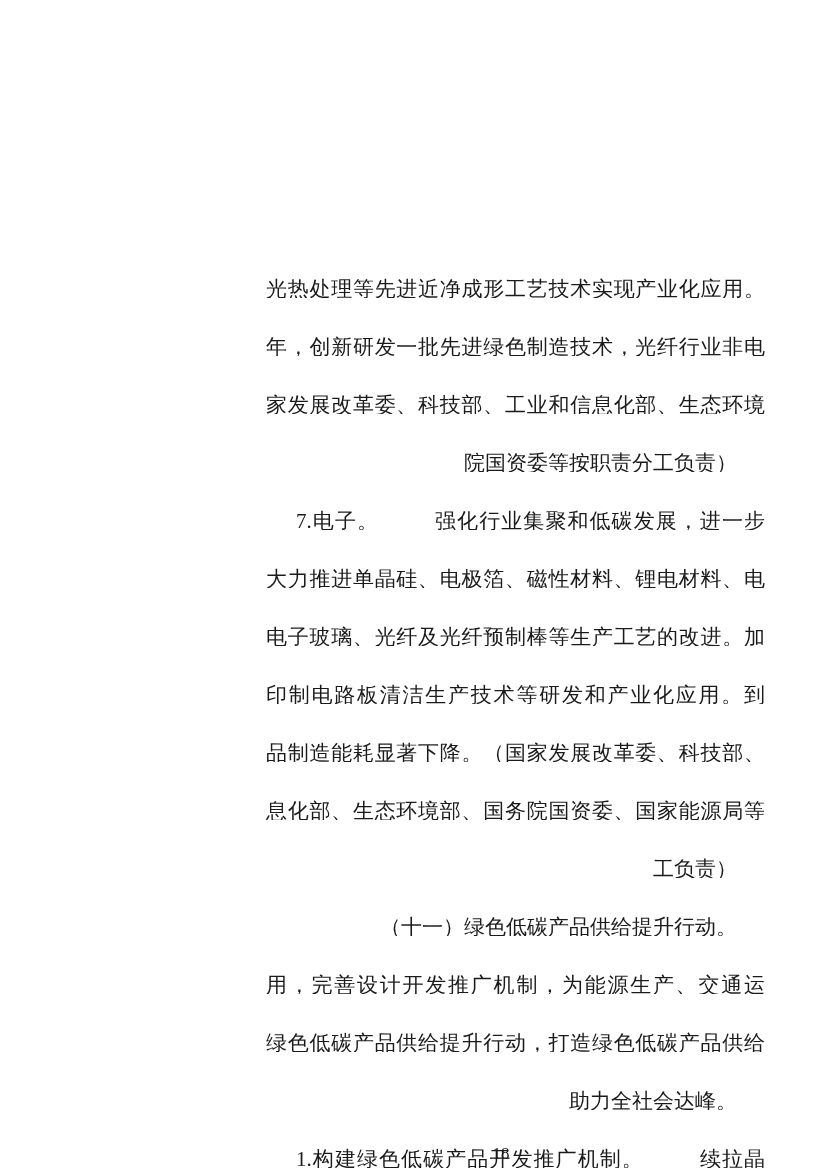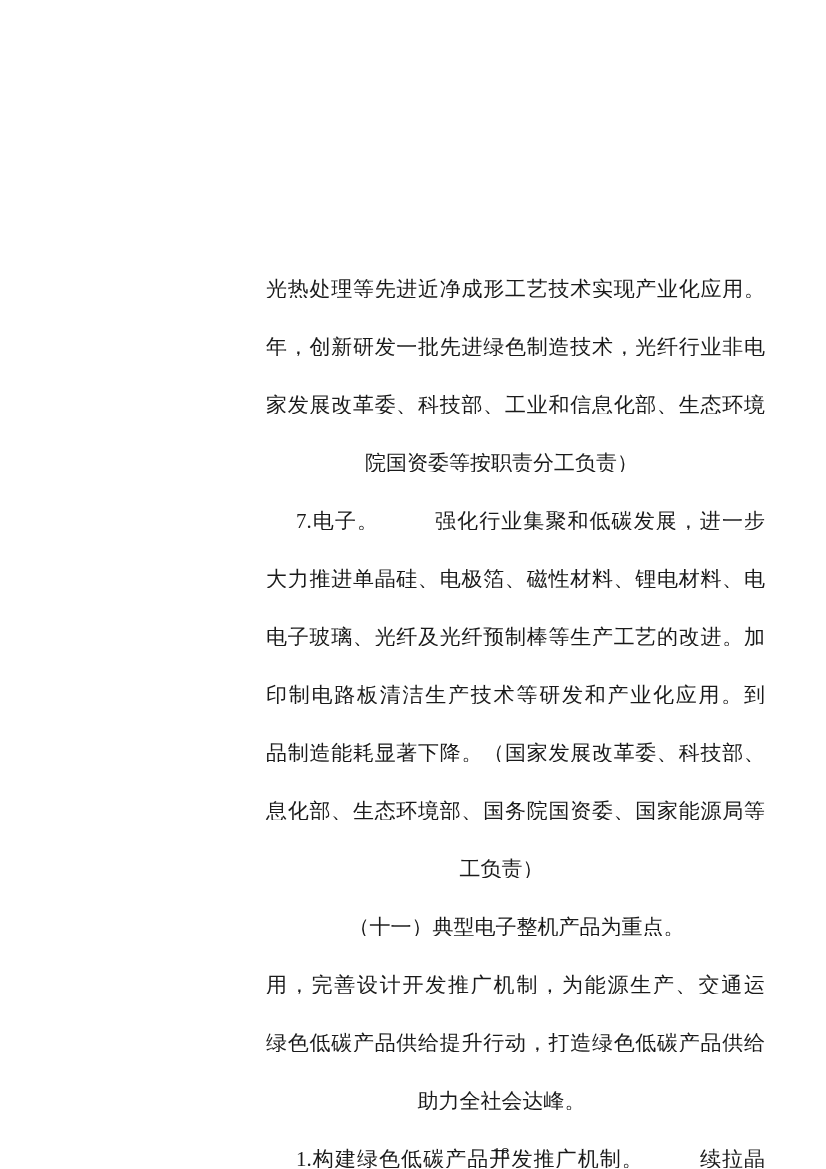--- a/index.html
+++ b/index.html
@@ -20,21 +20,21 @@
     left: 110px; top: 140px;
     width: 607px;
     font-size: 21px;
     color: #1a1a1a;
   }
   .line {
     height: 42px;
     line-height: 42px;
     overflow: hidden;
     white-space: nowrap;
-    text-align: center;
+    text-align: right;
   }
   .line.j {
     white-space: normal;
     text-align: justify;
     text-align-last: justify;
     -moz-text-align-last: justify;
   }
   .line.ind { padding-left: 42px; }
   .line .b { font-weight: normal; }
   .page-number {
@@ -57,20 +57,20 @@
       <div class="line j"><span>年，创新研发一批先进绿色制造技术，光纤行业非电能源。（国</span></div>
       <div class="line j"><span>家发展改革委、科技部、工业和信息化部、生态环境部、国务</span></div>
       <div class="line"><span>院国资委等按职责分工负责）</span></div>
       <div class="line j ind"><span class="b">7.电子。</span><span>强化行业集聚和低碳发展，进一步降低非电能源</span></div>
       <div class="line j"><span>大力推进单晶硅、电极箔、磁性材料、锂电材料、电子陶瓷、</span></div>
       <div class="line j"><span>电子玻璃、光纤及光纤预制棒等生产工艺的改进。加快推广多</span></div>
       <div class="line j"><span>印制电路板清洁生产技术等研发和产业化应用。到 2025 年，连</span></div>
       <div class="line j"><span>品制造能耗显著下降。（国家发展改革委、科技部、工业和信</span></div>
       <div class="line j"><span>息化部、生态环境部、国务院国资委、国家能源局等按职责分</span></div>
       <div class="line"><span>工负责）</span></div>
-      <div class="line ind"><span>（十一）典型电子整机产品为重点。</span></div>
+      <div class="line ind"><span>（十一）绿色低碳产品供给提升行动。</span></div>
       <div class="line j"><span>用，完善设计开发推广机制，为能源生产、交通运输、城乡建</span></div>
       <div class="line j"><span>绿色低碳产品供给提升行动，打造绿色低碳产品供给体系，</span></div>
       <div class="line"><span>助力全社会达峰。</span></div>
       <div class="line j ind"><span class="b">1.构建绿色低碳产品开发推广机制。</span><span>续拉晶技术应用范围</span></div>
     </div>
   <div class="page-number">18</div>
 </div>
 
 </body></html>

